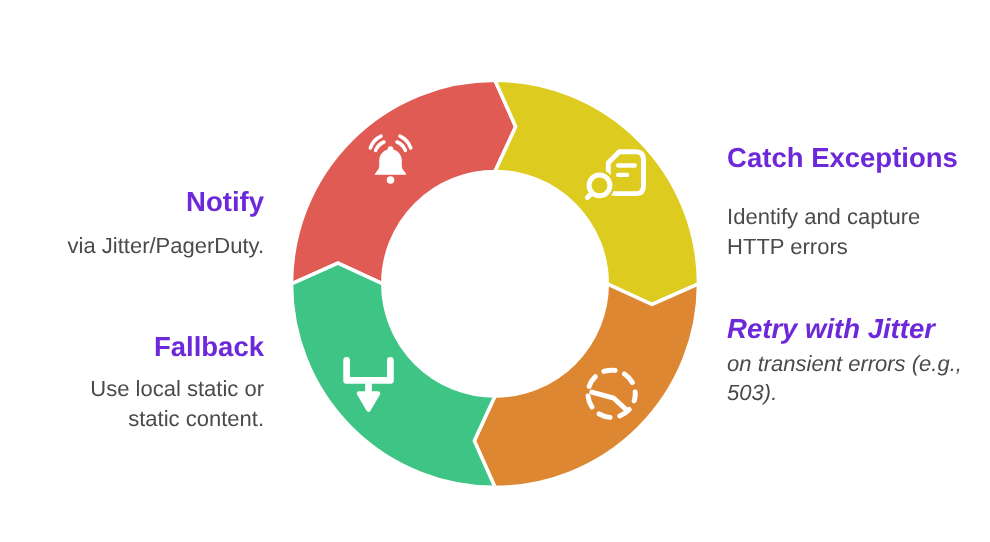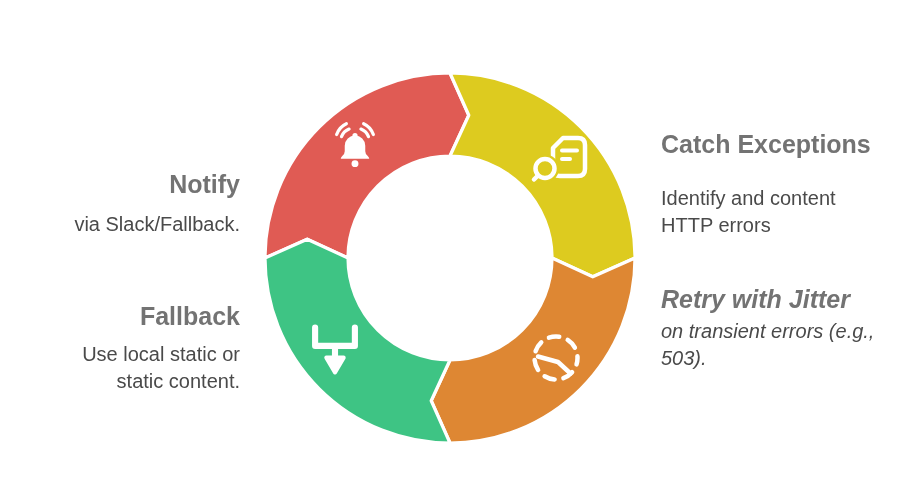--- a/index.html
+++ b/index.html
@@ -2,21 +2,21 @@
 <html><head>
 <meta charset="utf-8">
 <style>
   html,body{margin:0;padding:0;background:#ffffff;}
   .canvas{
     position:relative;width:900px;height:493px;background:#ffffff;
     font-family:"Liberation Sans",sans-serif;overflow:hidden;
   }
   .canvas svg{position:absolute;left:0;top:0;}
   .tblock{position:absolute;}
-  .tblock h2{margin:0;font-size:25px;line-height:1.16;font-weight:bold;color:#737373;}
+  .tblock h2{margin:0;font-size:25px;line-height:1.16;font-weight:bold;color:#6d28d9;}
   .tblock p{margin:0;font-size:20px;line-height:1.33;color:#4a4a4a;}
   .align-right{text-align:right;}
   #blk-notify{left:30px;top:170px;width:210px;}
   #blk-notify p{margin-top:12px;}
   #blk-catch{left:661px;top:130px;width:210px;}
   #blk-catch p{margin-top:26px;}
   #blk-retry{left:661px;top:285px;width:220px;font-style:italic;}
   #blk-retry p{margin-top:4px;}
   #blk-fallback{left:45px;top:286px;width:195px;margin-top:16px;}
   #blk-fallback p{margin-top:10px;}
@@ -52,26 +52,26 @@
       </g>
       <g transform="translate(335,351) scale(1.02)">
         <path fill="none" stroke="#ffffff" stroke-width="6" stroke-linecap="round" stroke-linejoin="round" d="M -19.5 -23 L -19.5 -5 L 19.5 -5 L 19.5 -23"></path>
         <path fill="none" stroke="#ffffff" stroke-width="6" d="M 0 -5 L 0 8"></path>
         <path fill="#ffffff" stroke="#ffffff" stroke-width="4" stroke-linejoin="round" d="M -8.5 6.5 L 8.5 6.5 L 0 21 Z"></path>
       </g>
     </svg>
 
   <div class="tblock align-right" id="blk-notify">
     <h2>Notify</h2>
-    <p>via Slack/Fallback.</p>
+    <p>via Jitter/PagerDuty.</p>
   </div>
 
   <div class="tblock" id="blk-catch">
     <h2>Catch Exceptions</h2>
-    <p>Identify and content HTTP errors</p>
+    <p>Identify and capture HTTP errors</p>
   </div>
 
   <div class="tblock" id="blk-retry">
     <h2>Retry with Jitter</h2>
     <p>on transient errors (e.g., 503).</p>
   </div>
 
   <div class="tblock align-right" id="blk-fallback">
     <h2>Fallback</h2>
     <p>Use local static or static content.</p>

